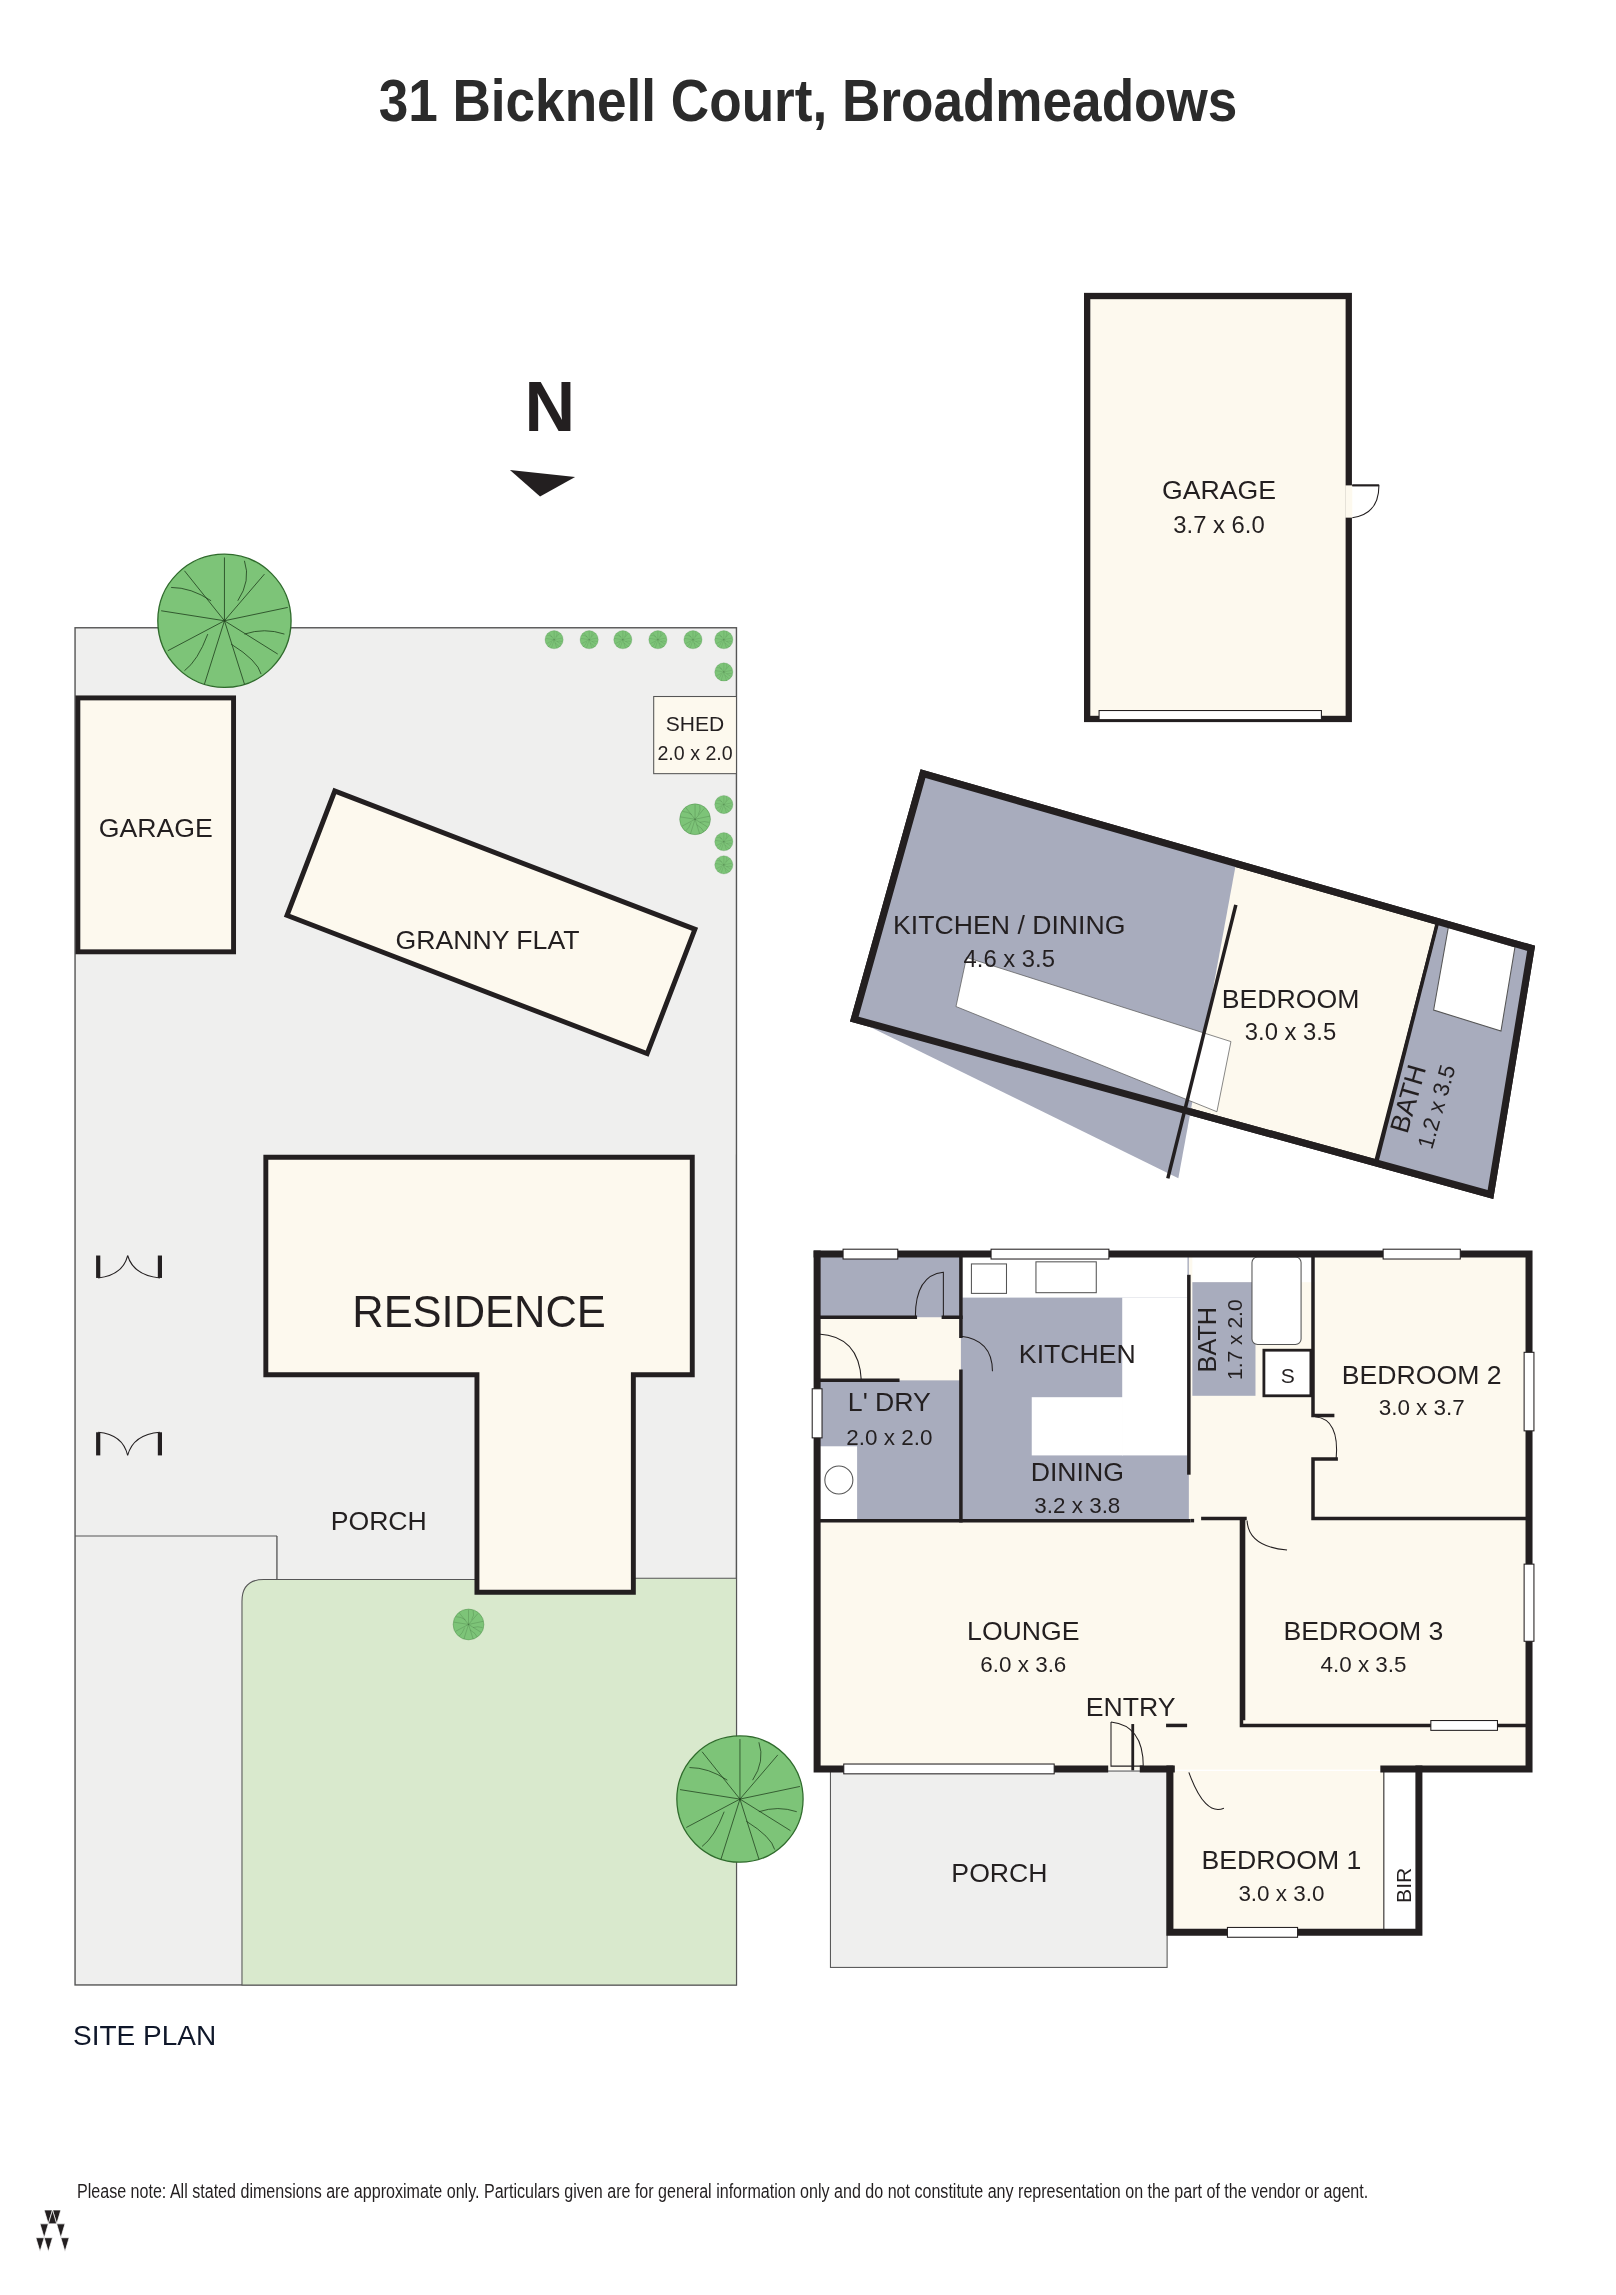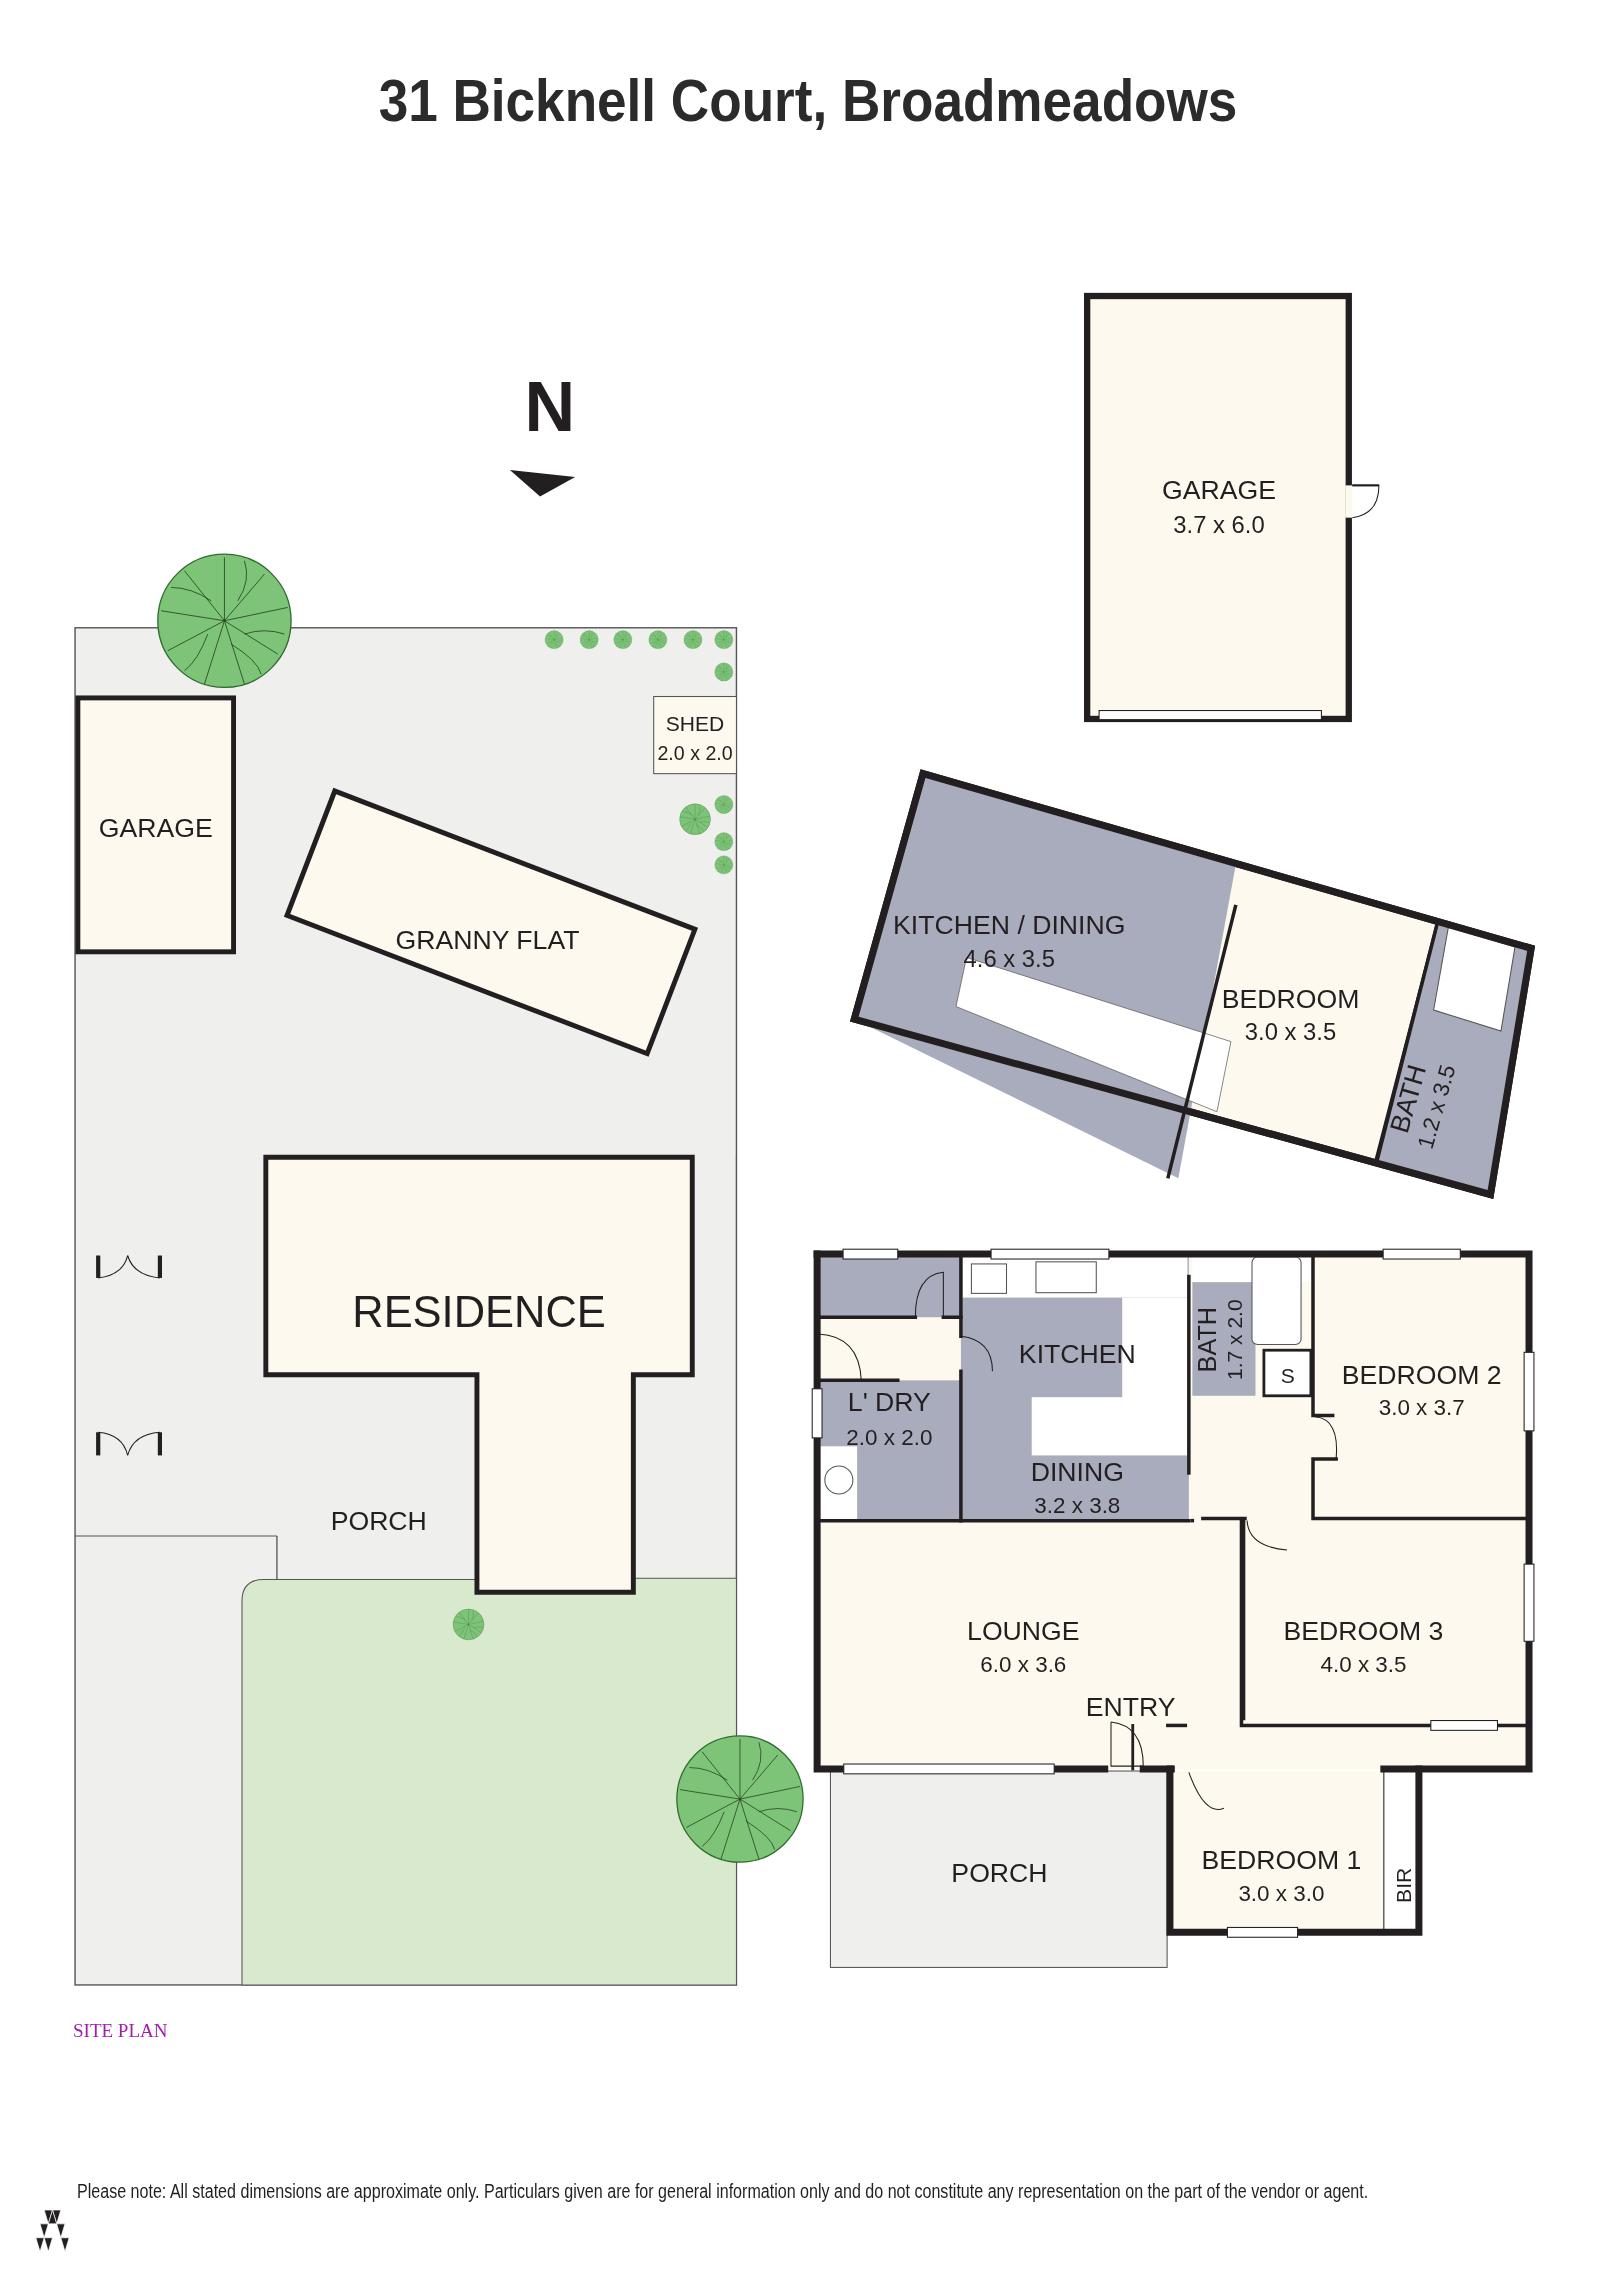--- a/index.html
+++ b/index.html
@@ -1,20 +1,20 @@
 <!DOCTYPE html>
 <html style="font-size:11.2px"><head>
 <meta charset="utf-8">
 <style>
   html,body{margin:0;padding:0;background:#ffffff;}
   body{width:1616px;height:2295px;position:relative;overflow:hidden;font-family:"Liberation Sans",sans-serif;color:#231f20;}
   .title{position:absolute;left:0;top:67px;width:1616px;text-align:center;font-weight:bold;font-size:59px;letter-spacing:0px;color:#2b2b2b;transform:scaleX(0.9);}
   svg.plan{position:absolute;left:0;top:0;}
   .lbl{font-family:"Liberation Sans",sans-serif;fill:#231f20;}
-  .site-label{position:absolute;left:73px;top:2020px;font-size:19px;color:#a21caf;font-family:Liberation Serif, serif;}
+  .site-label{position:absolute;left:73px;top:2020px;font-size:28px;color:#0f172a;}
   .disclaimer{position:absolute;left:77px;top:2180px;font-size:19.6px;color:#231f20;white-space:nowrap;transform:scaleX(0.82);transform-origin:left center;}
   .logo{position:absolute;left:28px;top:2210px;width:49px;height:43px;}
 </style>
 </head>
 <body>
 
 <div class="title">31 Bicknell Court, Broadmeadows</div>
 
 <svg class="plan" width="1616" height="2295" viewBox="0 0 2304 3272" xmlns="http://www.w3.org/2000/svg">
   <defs>

